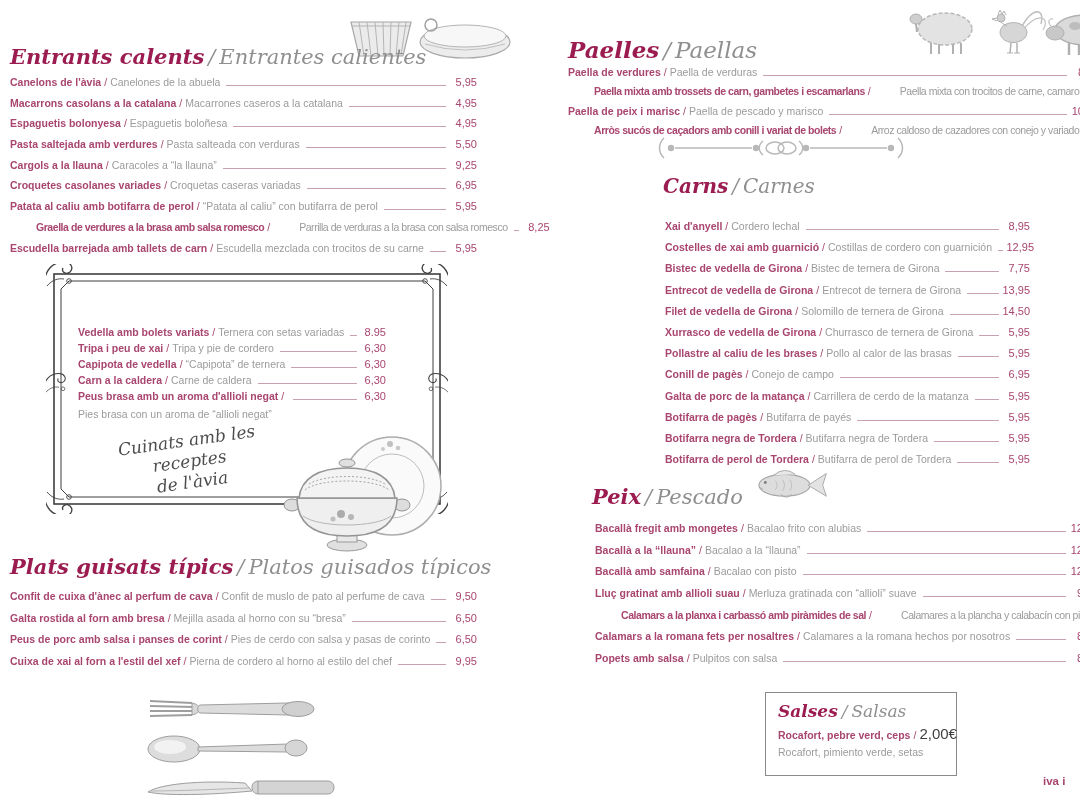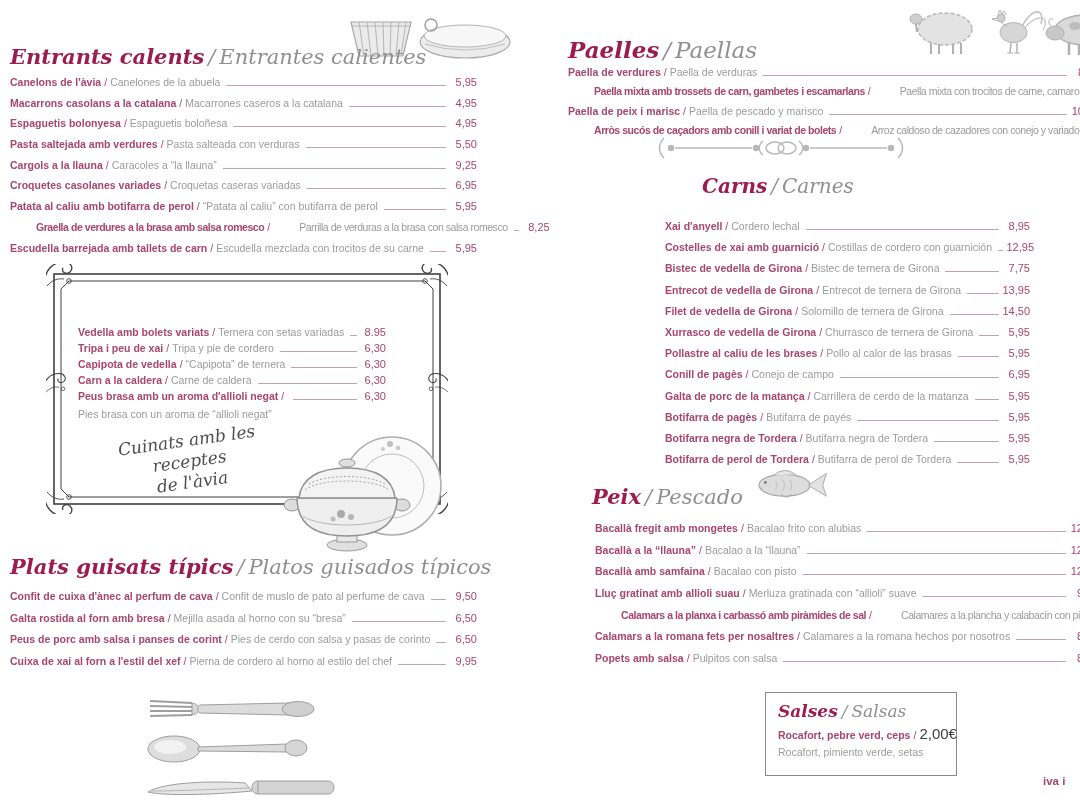--- a/index.html
+++ b/index.html
@@ -371,21 +371,21 @@
       <ellipse cx="119" cy="14" rx="9" ry="6" fill="none"></ellipse>
       <ellipse cx="131" cy="14" rx="9" ry="6" fill="none"></ellipse>
       <path d="M143,7 C148,11 148,17 143,21" fill="none"></path>
       <circle cx="150" cy="14" r="3.2" stroke="none"></circle>
       <line x1="154" y1="14" x2="231" y2="14"></line>
       <circle cx="235" cy="14" r="3.2" stroke="none"></circle>
       <path d="M242,4 C248,10 248,18 242,24" fill="none"></path>
     </g>
   </svg>
 
-  <h2 class="h h-carns abs" style="left:702px;top:174px">
+  <h2 class="h h-carns abs" style="left:663px;top:174px">
     <span class="hca">Carns</span><span class="hsep">/</span><span class="hes">Carnes</span>
   </h2>
   <div class="list list-carns abs" style="left:665px;top:220px;width:365px">
     <div class="row">
         <span class="ca">Xai d'anyell</span>
         <span class="sep">/</span>
         <span class="es">Cordero lechal</span>
         <span class="lead"></span>
         <span class="price">8,95</span>
       </div>

